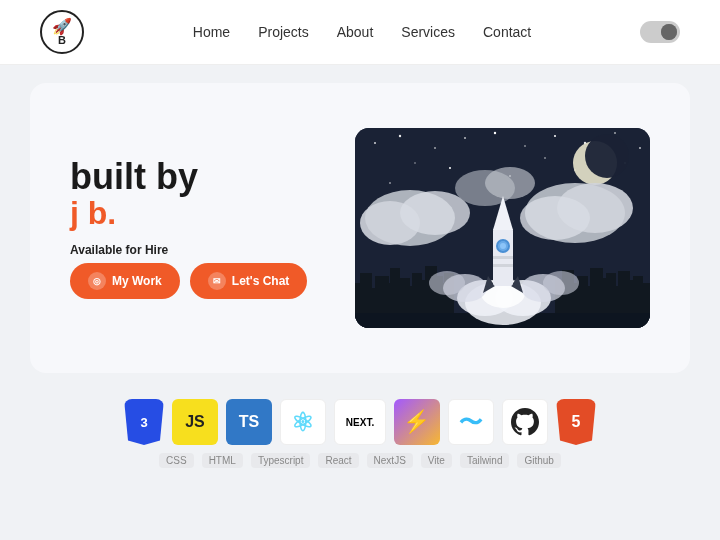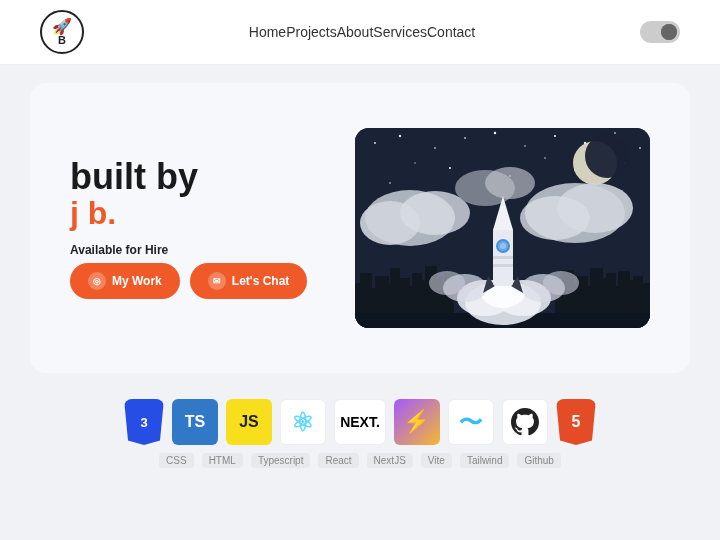--- a/index.html
+++ b/index.html
@@ -39,20 +39,21 @@
       display: flex;
       flex-direction: column;
       align-items: center;
       line-height: 1;
     }
     .logo-rocket { font-size: 16px; }
     .logo-b { font-size: 11px; font-weight: 900; }
 
     .nav-links {
       display: flex;
+      gap: 28px;
       list-style: none;
     }
     .nav-links a {
       text-decoration: none;
       color: #333;
       font-size: 14px;
     }
 
     
     .toggle-switch {
@@ -350,27 +351,27 @@
   </div>
 </section>
 
 <section class="tech-section">
   <div class="tech-icons">
 
     <div class="tech-badge" style="background:#264de4; color:white; font-size:14px; font-weight:900; width:40px; height:46px; clip-path:polygon(0 0, 100% 0, 90% 90%, 50% 100%, 10% 90%);">
       <span style="color:white;font-size:13px;font-weight:900;">3</span>
     </div>
 
+    <div class="tech-badge" style="background:#f7df1e; color:#222; font-size:16px; font-weight:900; width:46px; height:46px; border-radius:6px;">JS</div>
+
     <div class="tech-badge" style="background:#3178c6; color:white; font-size:16px; font-weight:900; width:46px; height:46px; border-radius:6px;">TS</div>
 
-    <div class="tech-badge" style="background:#f7df1e; color:#222; font-size:16px; font-weight:900; width:46px; height:46px; border-radius:6px;">JS</div>
-
     <div class="tech-badge" style="background:#fff; color:#61dafb; font-size:26px; width:46px; height:46px; border-radius:6px; border:1px solid #eee;">⚛</div>
 
-    <div class="tech-badge" style="background:#fff; color:#000; font-size:14px; font-weight:900; width:52px; height:46px; border-radius:6px; border:1px solid #eee;">NEXT.</div>
+    <div class="tech-badge" style="background:#fff; color:#000; font-size:10px; font-weight:900; width:52px; height:46px; border-radius:6px; border:1px solid #eee;">NEXT.</div>
 
     <div class="tech-badge" style="background: linear-gradient(135deg, #a259ff, #f7b731); color:#fff; font-size:22px; width:46px; height:46px; border-radius:6px;">⚡</div>
 
     <div class="tech-badge" style="background:#fff; color:#38bdf8; font-size:24px; width:46px; height:46px; border-radius:6px; border:1px solid #eee;">〜</div>
 
     <div class="tech-badge" style="background:#fff; color:#222; font-size:26px; width:46px; height:46px; border-radius:6px; border:1px solid #eee;">
       <svg viewBox="0 0 24 24" width="28" height="28" fill="#222">
           <path d="M12 0C5.37 0 0 5.37 0 12c0 5.3 3.438 9.8 8.205 11.385.6.113.82-.258.82-.577 0-.285-.01-1.04-.015-2.04-3.338.724-4.042-1.61-4.042-1.61-.546-1.385-1.335-1.755-1.335-1.755-1.087-.744.084-.729.084-.729 1.205.084 1.838 1.236 1.838 1.236 1.07 1.835 2.809 1.305 3.495.998.108-.776.417-1.305.76-1.605-2.665-.3-5.466-1.332-5.466-5.93 0-1.31.465-2.38 1.235-3.22-.135-.303-.54-1.523.105-3.176 0 0 1.005-.322 3.3 1.23.96-.267 1.98-.399 3-.405 1.02.006 2.04.138 3 .405 2.28-1.552 3.285-1.23 3.285-1.23.645 1.653.24 2.873.12 3.176.765.84 1.23 1.91 1.23 3.22 0 4.61-2.805 5.625-5.475 5.92.42.36.81 1.096.81 2.22 0 1.606-.015 2.896-.015 3.286 0 .315.21.69.825.57C20.565 21.795 24 17.295 24 12c0-6.63-5.37-12-12-12"></path>
         </svg>
     </div>

